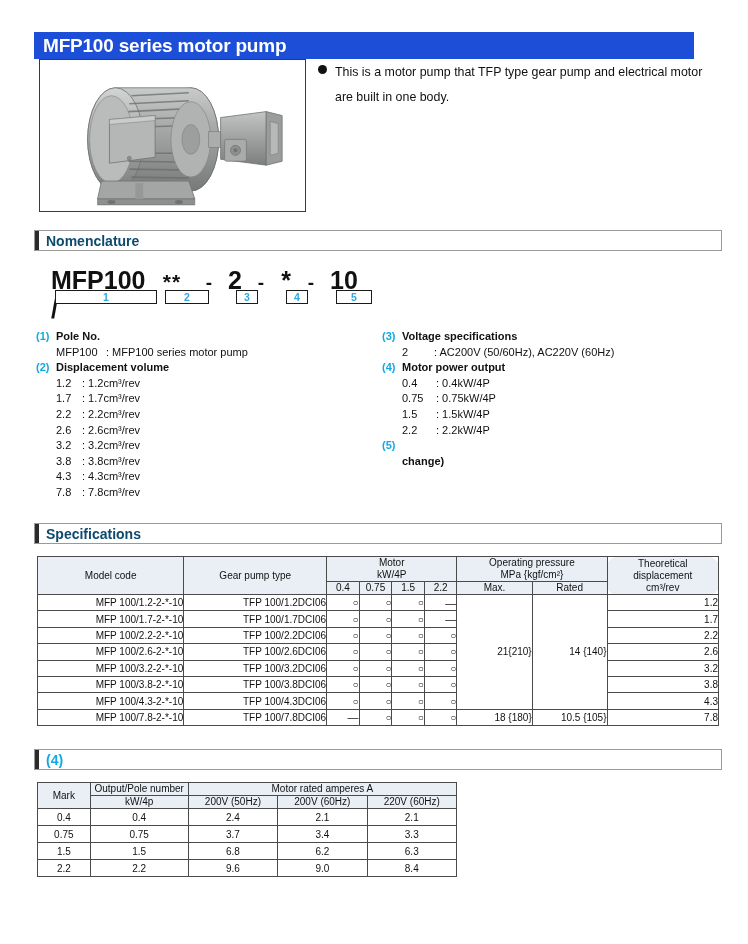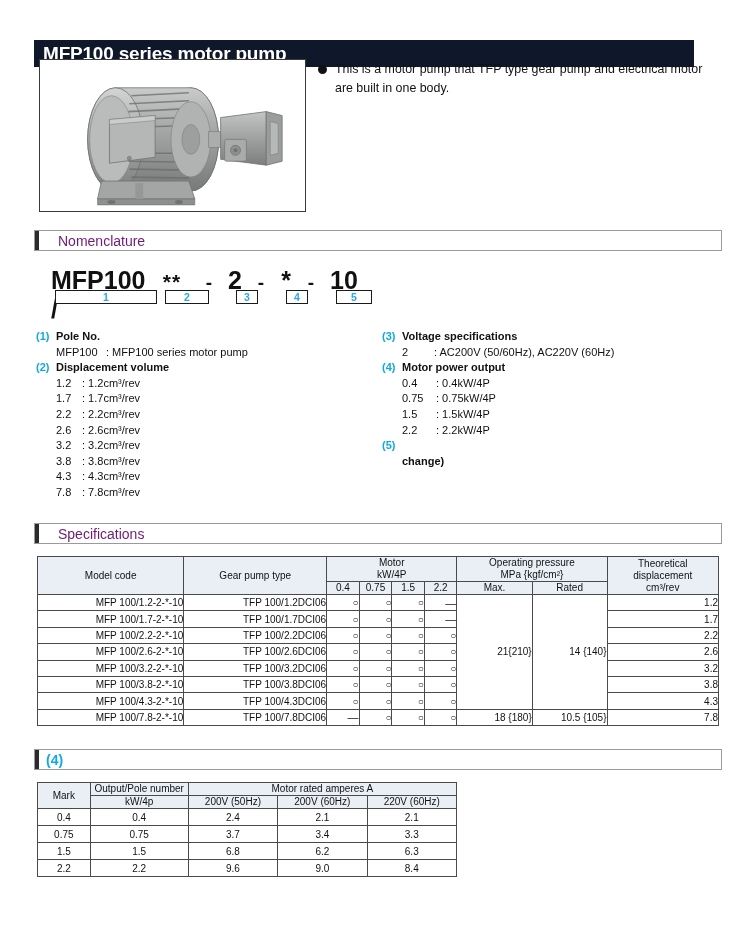--- a/index.html
+++ b/index.html
@@ -12,23 +12,23 @@
     color: #111111;
     position: relative;
     overflow: hidden;
   }
 
   .page { position: absolute; left: 0; top: 0; width: 748px; height: 944px; }
 
   
   .title-bar {
     position: absolute;
-    left: 34px; top: 40px;
+    left: 34px; top: 32px;
     width: 660px; height: 27px;
-    background: #0f172a;
+    background: #1d4ed8;
     display: flex;
     align-items: center;
   }
   .title-bar .title-text {
     color: #ffffff;
     font-size: 19px;
     font-weight: bold;
     letter-spacing: -0.2px;
     padding-left: 9px;
   }
@@ -54,21 +54,21 @@
   .bullet {
     width: 9px; height: 9px;
     border-radius: 50%;
     background: #111;
     margin-top: 5px;
     margin-right: 8px;
     flex: 0 0 auto;
   }
   .desc-text {
     font-size: 12.4px;
-    line-height: 19px;
+    line-height: 25px;
     color: #111;
   }
 
   
   .section-head {
     position: absolute;
     height: 21px;
     border: 1px solid #9a9a9a;
     background: #ffffff;
     display: flex;
@@ -76,25 +76,24 @@
   }
   .section-head::before {
     content: "";
     position: absolute;
     left: 0; top: 0; bottom: 0;
     width: 4px;
     background: #2b2b2b;
   }
   .section-head .sh-text {
     font-size: 14px;
-    font-weight: normal;
+    font-weight: bold;
     padding-left: 11px;
-    color: #701a75;
+    color: #0c4a6e;
     white-space: nowrap;
-    margin-left: 12px;
   }
   .section-head .sh-num {
     color: #11a9e2;
     font-weight: bold;
     font-size: 14px;
     padding-left: 11px;
   }
 
   #sec-nomenclature { left: 34px; top: 230px; width: 688px; }
   #sec-specifications { left: 34px; top: 523px; width: 688px; }
@@ -195,21 +194,21 @@
     font-size: 10px;
     line-height: 12px;
   }
 
   #spec-table { left: 37px; top: 556px; width: 682px; }
   #spec-table td { height: 16.4px; text-align: right; }
   #spec-table .model-col { width: 156px; }
   #spec-table .gear-col  { width: 150px; }
   #spec-table .kw-col    { width: 34px; }
   #spec-table .press-col { width: 79px; }
-  #spec-table .disp-col  { width: 116px; }
+  #spec-table .disp-col  { width: 116px; border-radius: 10px; }
   #spec-table .circ { font-size: 10px; }
   #spec-table .dash { font-size: 11px; }
 
   #power-table { left: 37px; top: 782px; width: 420px; }
   #power-table td { height: 17px; }
   #power-table .mark-col { width: 54px; }
   #power-table .out-col  { width: 100px; }
   #power-table .amp-col  { width: 92px; }
   #power-table thead th { line-height: 12px; }
 

